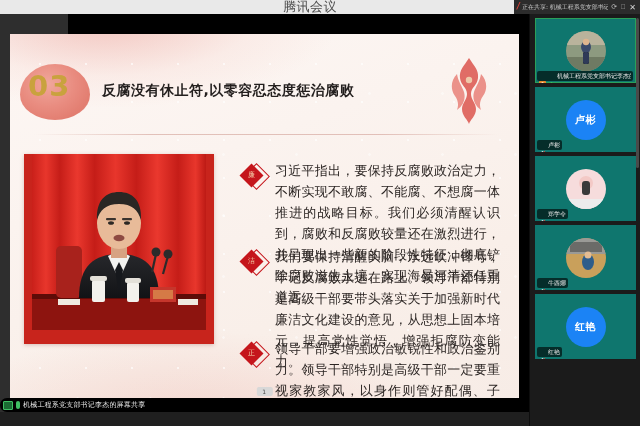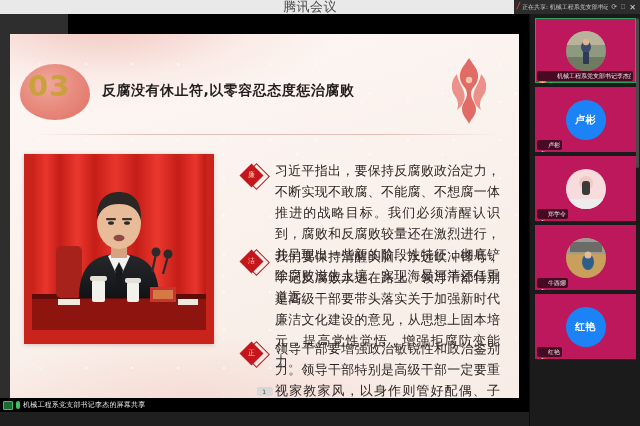--- a/index.html
+++ b/index.html
@@ -237,20 +237,21 @@
   .statusbar {
     position: absolute;
     left: 0; bottom: 0;
     width: 529px; height: 14px;
     background: #000;
     display: flex;
     align-items: center;
     gap: 3px;
     padding-left: 3px;
     box-sizing: border-box;
+    border-radius: 7px;
   }
   .sb-ico-screen {
     width: 8px; height: 7px;
     border: 1px solid #3fbf63;
     border-radius: 1px;
     background: #1b6b33;
     position: relative;
   }
   .sb-ico-mic {
     width: 4px; height: 8px;
@@ -273,21 +274,21 @@
     background: #1b1b1b;
     border-left: 1px solid #0d0d0d;
     padding: 4px 5px 0 5px;
     box-sizing: border-box;
     overflow: hidden;
   }
   .tile {
     position: relative;
     width: 101px;
     height: 65px;
-    background: #be185d;
+    background: #0f766e;
     margin-bottom: 4px;
     overflow: hidden;
   }
   .tile.speaking {
     outline: 1.5px solid #2ba05a;
     outline-offset: -1.5px;
   }
   .tile-av {
     position: absolute;
     left: 50%; top: 50%;

